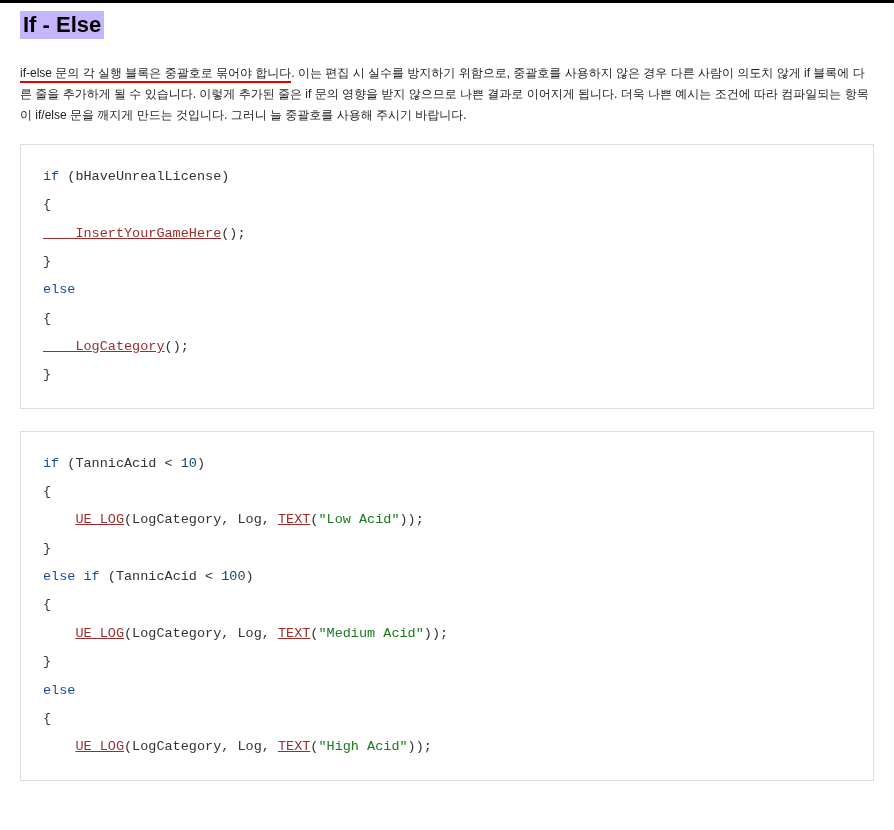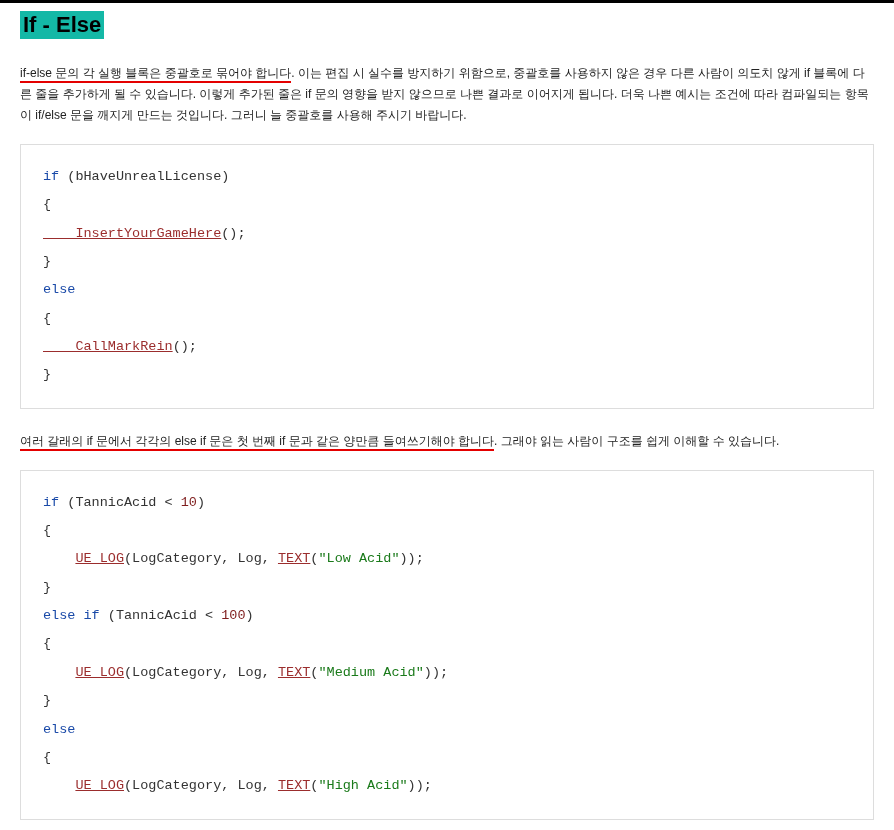--- a/index.html
+++ b/index.html
@@ -17,21 +17,21 @@
     background: #000;
   }
   .content {
     padding: 8px 20px 20px 20px;
   }
   h2.title {
     margin: 0 0 24px 0;
     font-size: 22px;
     font-weight: 700;
     display: inline-block;
-    background: #14b8a6;
+    background: #c4b5fd;
     padding: 1px 3px;
     color: #000;
   }
   p.para {
     margin: 0 0 18px 0;
     line-height: 1.75;
     font-size: 12px;
     color: #222;
   }
   .underline-red {
@@ -46,21 +46,21 @@
     font-family: Consolas, Menlo, "Courier New", monospace;
     font-size: 13.5px;
     line-height: 2.1;
     white-space: pre;
     overflow-x: auto;
     color: #333;
   }
   .tok-kw { color: #1a4aa8; font-weight: 400; }
   .tok-fn { color: #9b2d2d; text-decoration: underline; }
   .tok-str { color: #1a7a1a; }
-  .tok-num { color: #7f1d1d; }
+  .tok-num { color: #0c4a6e; }
   .tok-brace { color: #333; }
 </style>
 </head>
 <body>
 
 <div class="topbar"></div>
 
 <div class="content">
 
   <h2 class="title">If - Else</h2>
@@ -68,26 +68,23 @@
   <p class="para">
     <span class="underline-red">if-else 문의 각 실행 블록은 중괄호로 묶어야 합니다</span><span>. 이는 편집 시 실수를 방지하기 위함으로, 중괄호를 사용하지 않은 경우 다른 사람이 의도치 않게 if 블록에 다른 줄을 추가하게 될 수 있습니다. 이렇게 추가된 줄은 if 문의 영향을 받지 않으므로 나쁜 결과로 이어지게 됩니다. 더욱 나쁜 예시는 조건에 따라 컴파일되는 항목이 if/else 문을 깨지게 만드는 것입니다. 그러니 늘 중괄호를 사용해 주시기 바랍니다.</span>
   </p>
 
   <pre class="codeblock"><span class="tok-kw">if</span><span> (</span><span>bHaveUnrealLicense</span><span>)</span>
 <span class="tok-brace">{</span>
 <span class="tok-fn">    InsertYourGameHere</span><span>();</span>
 <span class="tok-brace">}</span>
 <span class="tok-kw">else</span>
 <span class="tok-brace">{</span>
-<span class="tok-fn">    CallMarkRein</span><span>();</span>
+<span class="tok-fn">    LogCategory</span><span>();</span>
 <span class="tok-brace">}</span></pre>
 
-  <p class="para">
-    <span class="underline-red">여러 갈래의 if 문에서 각각의 else if 문은 첫 번째 if 문과 같은 양만큼 들여쓰기해야 합니다</span><span>. 그래야 읽는 사람이 구조를 쉽게 이해할 수 있습니다.</span>
-  </p>
 
   <pre class="codeblock"><span class="tok-kw">if</span><span> (</span><span>TannicAcid</span><span> &lt; </span><span class="tok-num">10</span><span>)</span>
 <span class="tok-brace">{</span>
 <span>    </span><span class="tok-fn">UE_LOG</span><span>(LogCategory, Log, </span><span class="tok-fn">TEXT</span><span>(</span><span class="tok-str">"Low Acid"</span><span>)</span><span>);</span>
 <span class="tok-brace">}</span>
 <span class="tok-kw">else if</span><span> (</span><span>TannicAcid</span><span> &lt; </span><span class="tok-num">100</span><span>)</span>
 <span class="tok-brace">{</span>
 <span>    </span><span class="tok-fn">UE_LOG</span><span>(LogCategory, Log, </span><span class="tok-fn">TEXT</span><span>(</span><span class="tok-str">"Medium Acid"</span><span>)</span><span>);</span>
 <span class="tok-brace">}</span>
 <span class="tok-kw">else</span>

